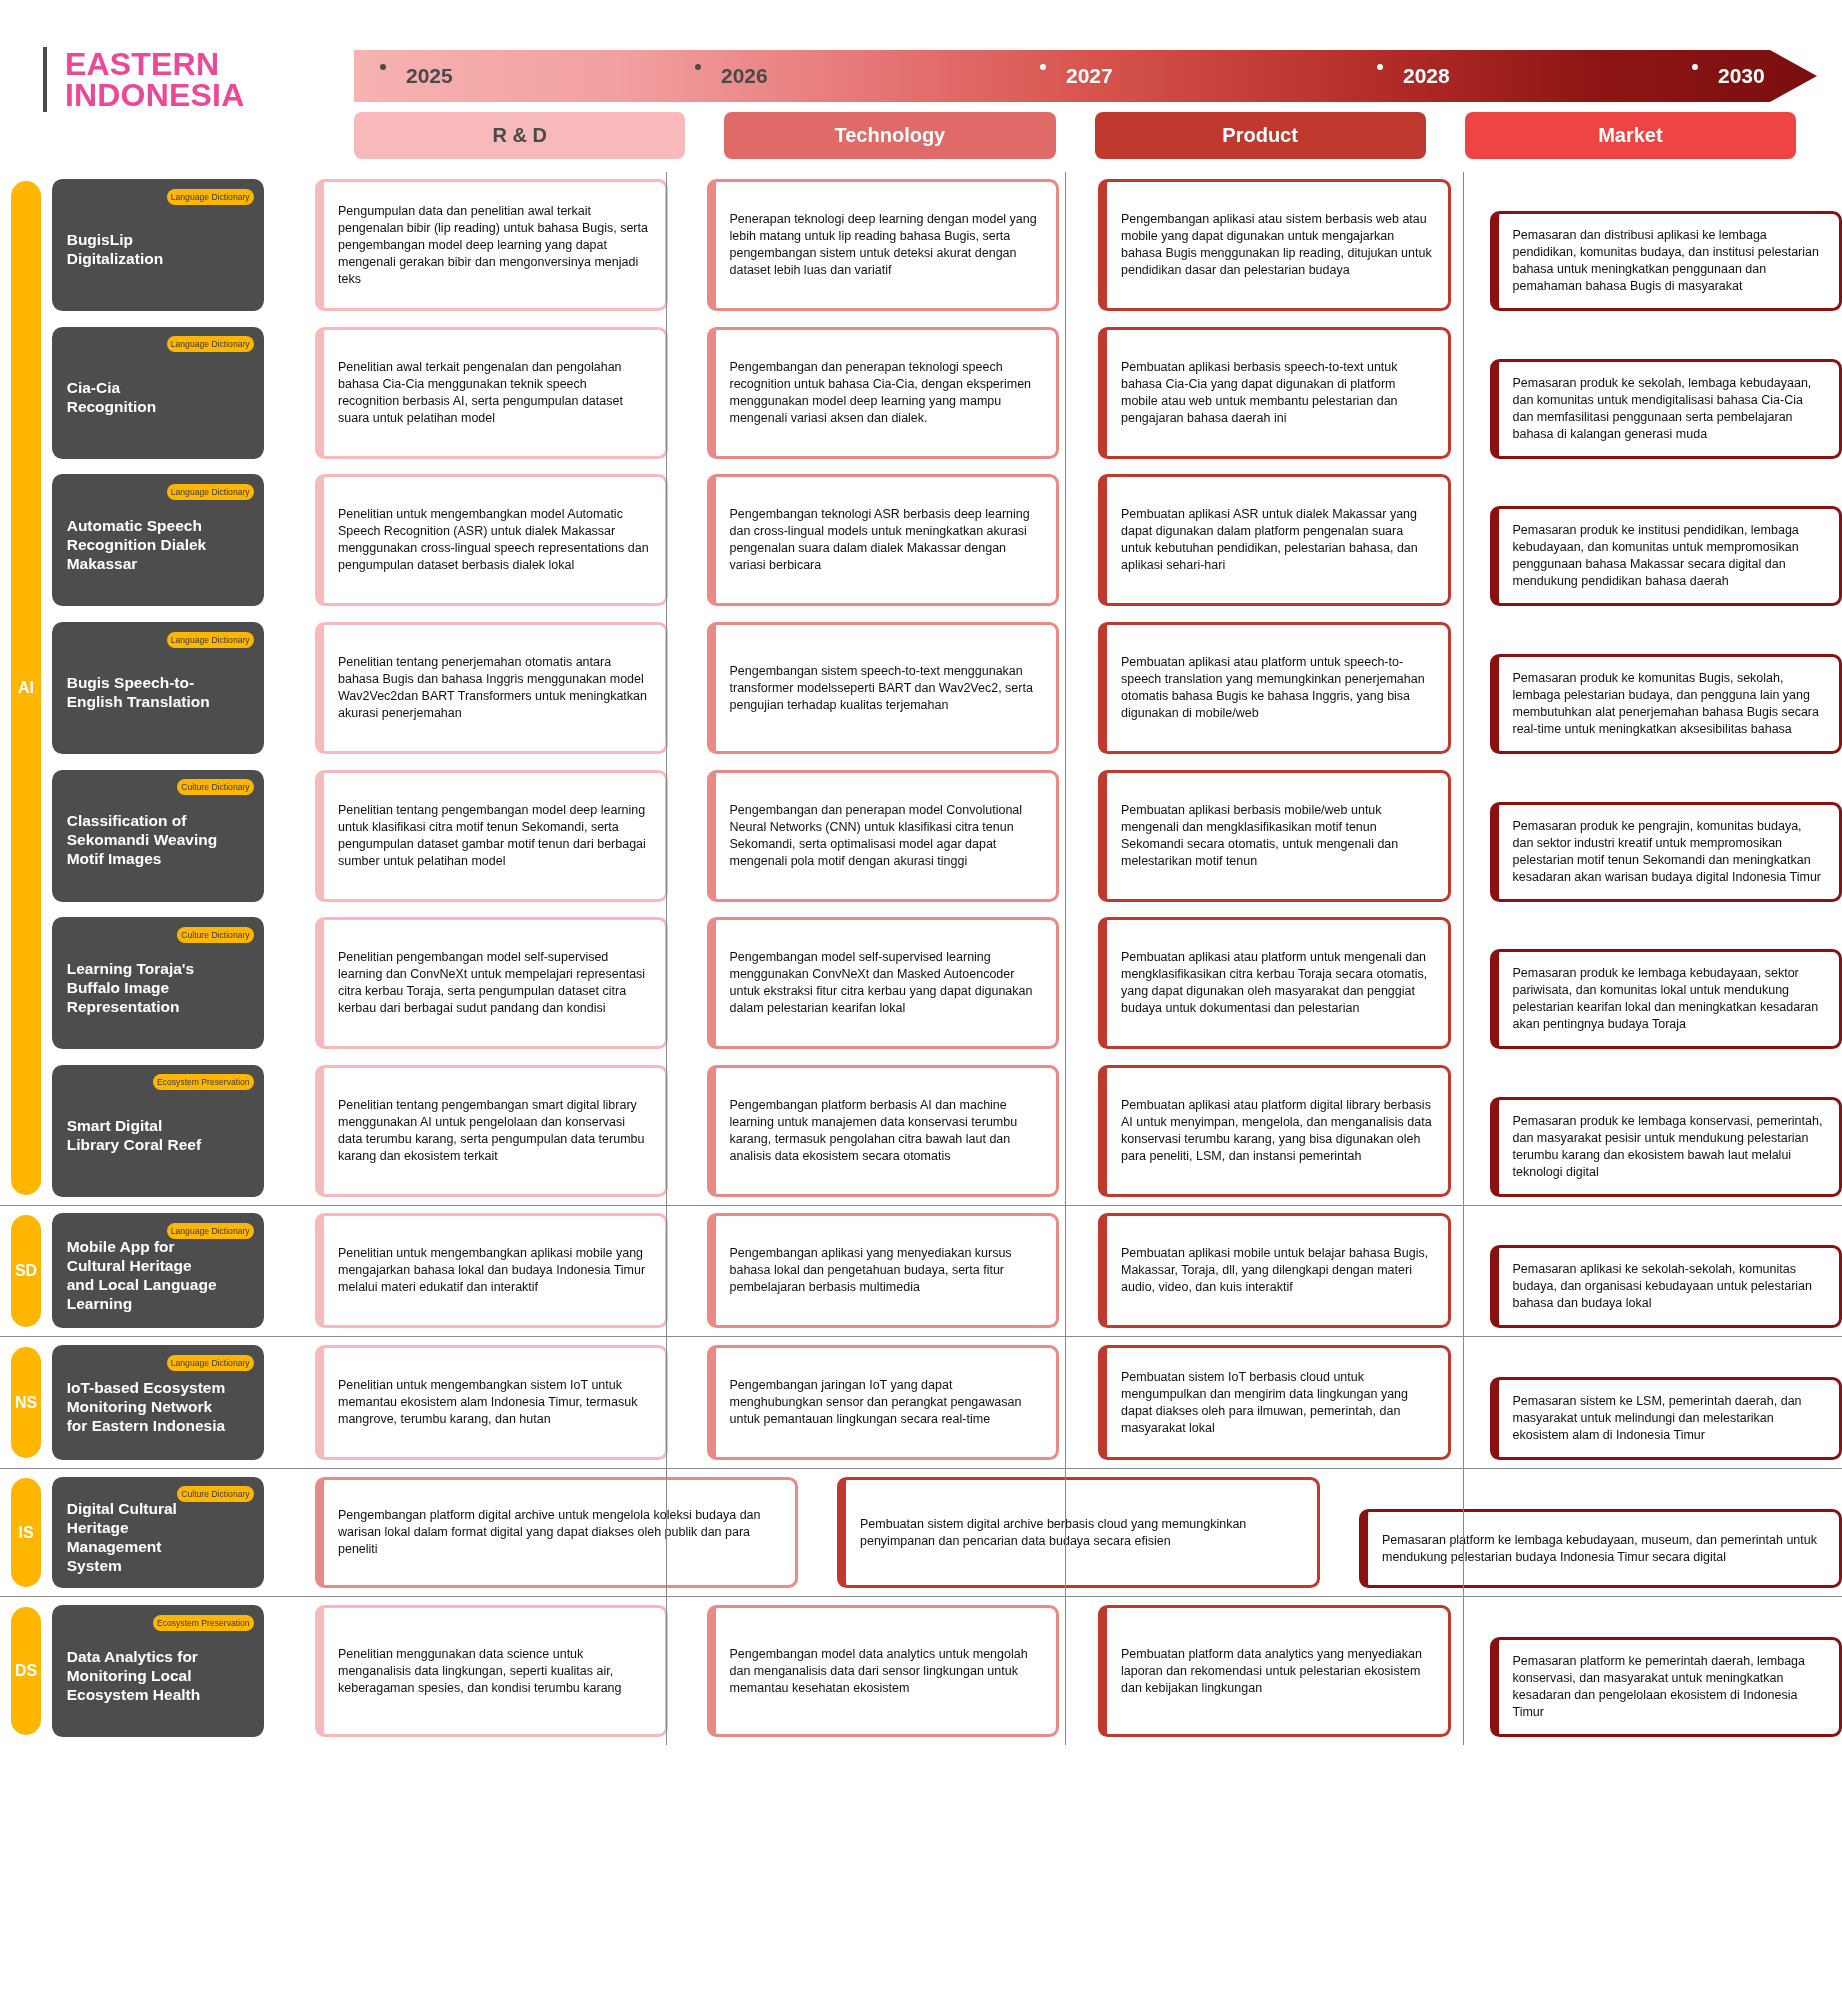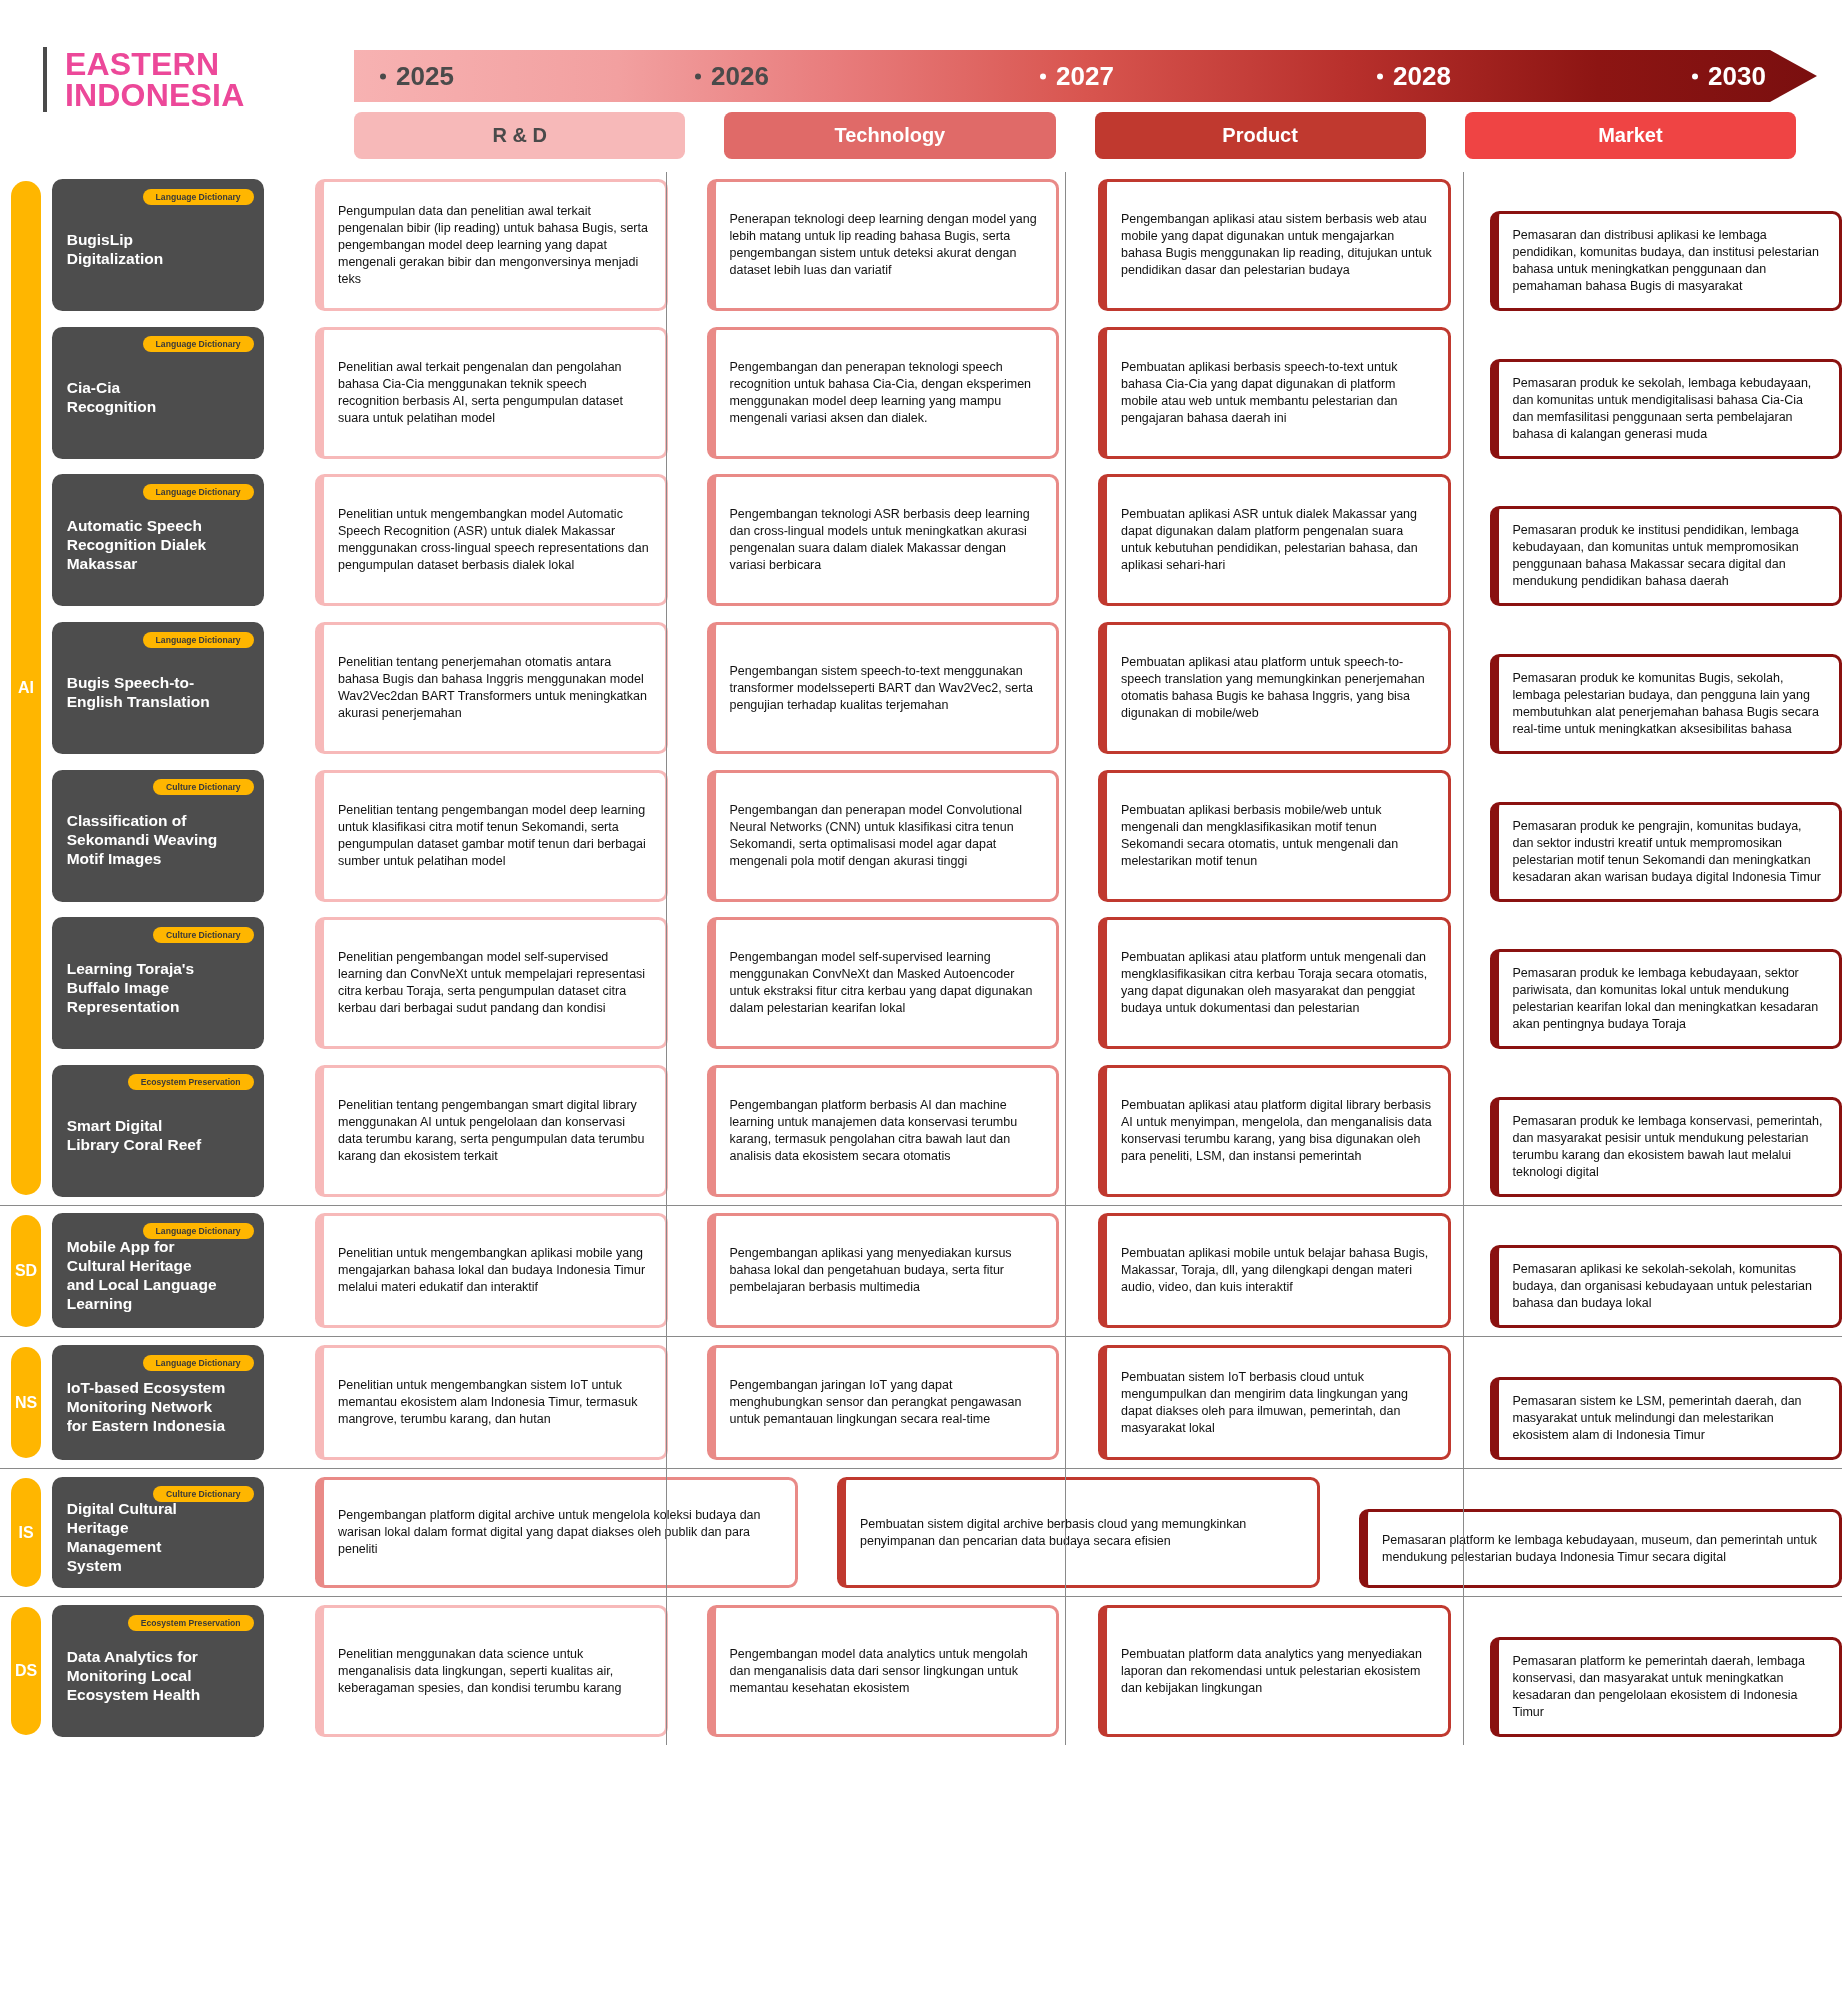--- a/index.html
+++ b/index.html
@@ -51,23 +51,22 @@
     background: linear-gradient(to right, #f7b2b2 0%, #f2a0a0 18%, #e87c7c 33%,
                 #d8554f 50%, #b8302c 68%, #8d1513 85%, #7a0f0f 100%);
     -webkit-clip-path: polygon(0 0, calc(100% - 47px) 0, 100% 50%, calc(100% - 47px) 100%, 0 100%);
     clip-path: polygon(0 0, calc(100% - 47px) 0, 100% 50%, calc(100% - 47px) 100%, 0 100%);
   }
   .year {
     position: absolute;
     top: 50%;
     transform: translateY(-50%);
     display: flex;
-    align-items: center;
-    gap: 10px;
-    font-size: 26px;
+    gap: 20px;
+    font-size: 21px;
     font-weight: bold;
   }
   .year .dot {
     width: 6px; height: 6px; border-radius: 50%;
     display: inline-block;
   }
   .year.dark { color: #4a4a4a; }
   .year.dark .dot { background: #4a4a4a; }
   .year.light { color: #ffffff; }
   .year.light .dot { background: #ffffff; }
@@ -139,23 +138,23 @@
     flex-direction: column;
     justify-content: center;
   }
   .chip {
     position: absolute;
     top: 9.5px;
     right: 10.4px;
     background: #ffb600;
     color: #3a3a3a;
     font-size: 8.6px;
-    font-weight: bold;
+    font-weight: normal;
     border-radius: 13px;
-    padding: 3px 13px;
+    padding: 3px 4px;
     white-space: nowrap;
   }
   .title-text {
     color: #ffffff;
     font-size: 15.5px;
     font-weight: bold;
     line-height: 1.22;
     margin-top: 12px;
   }
 

